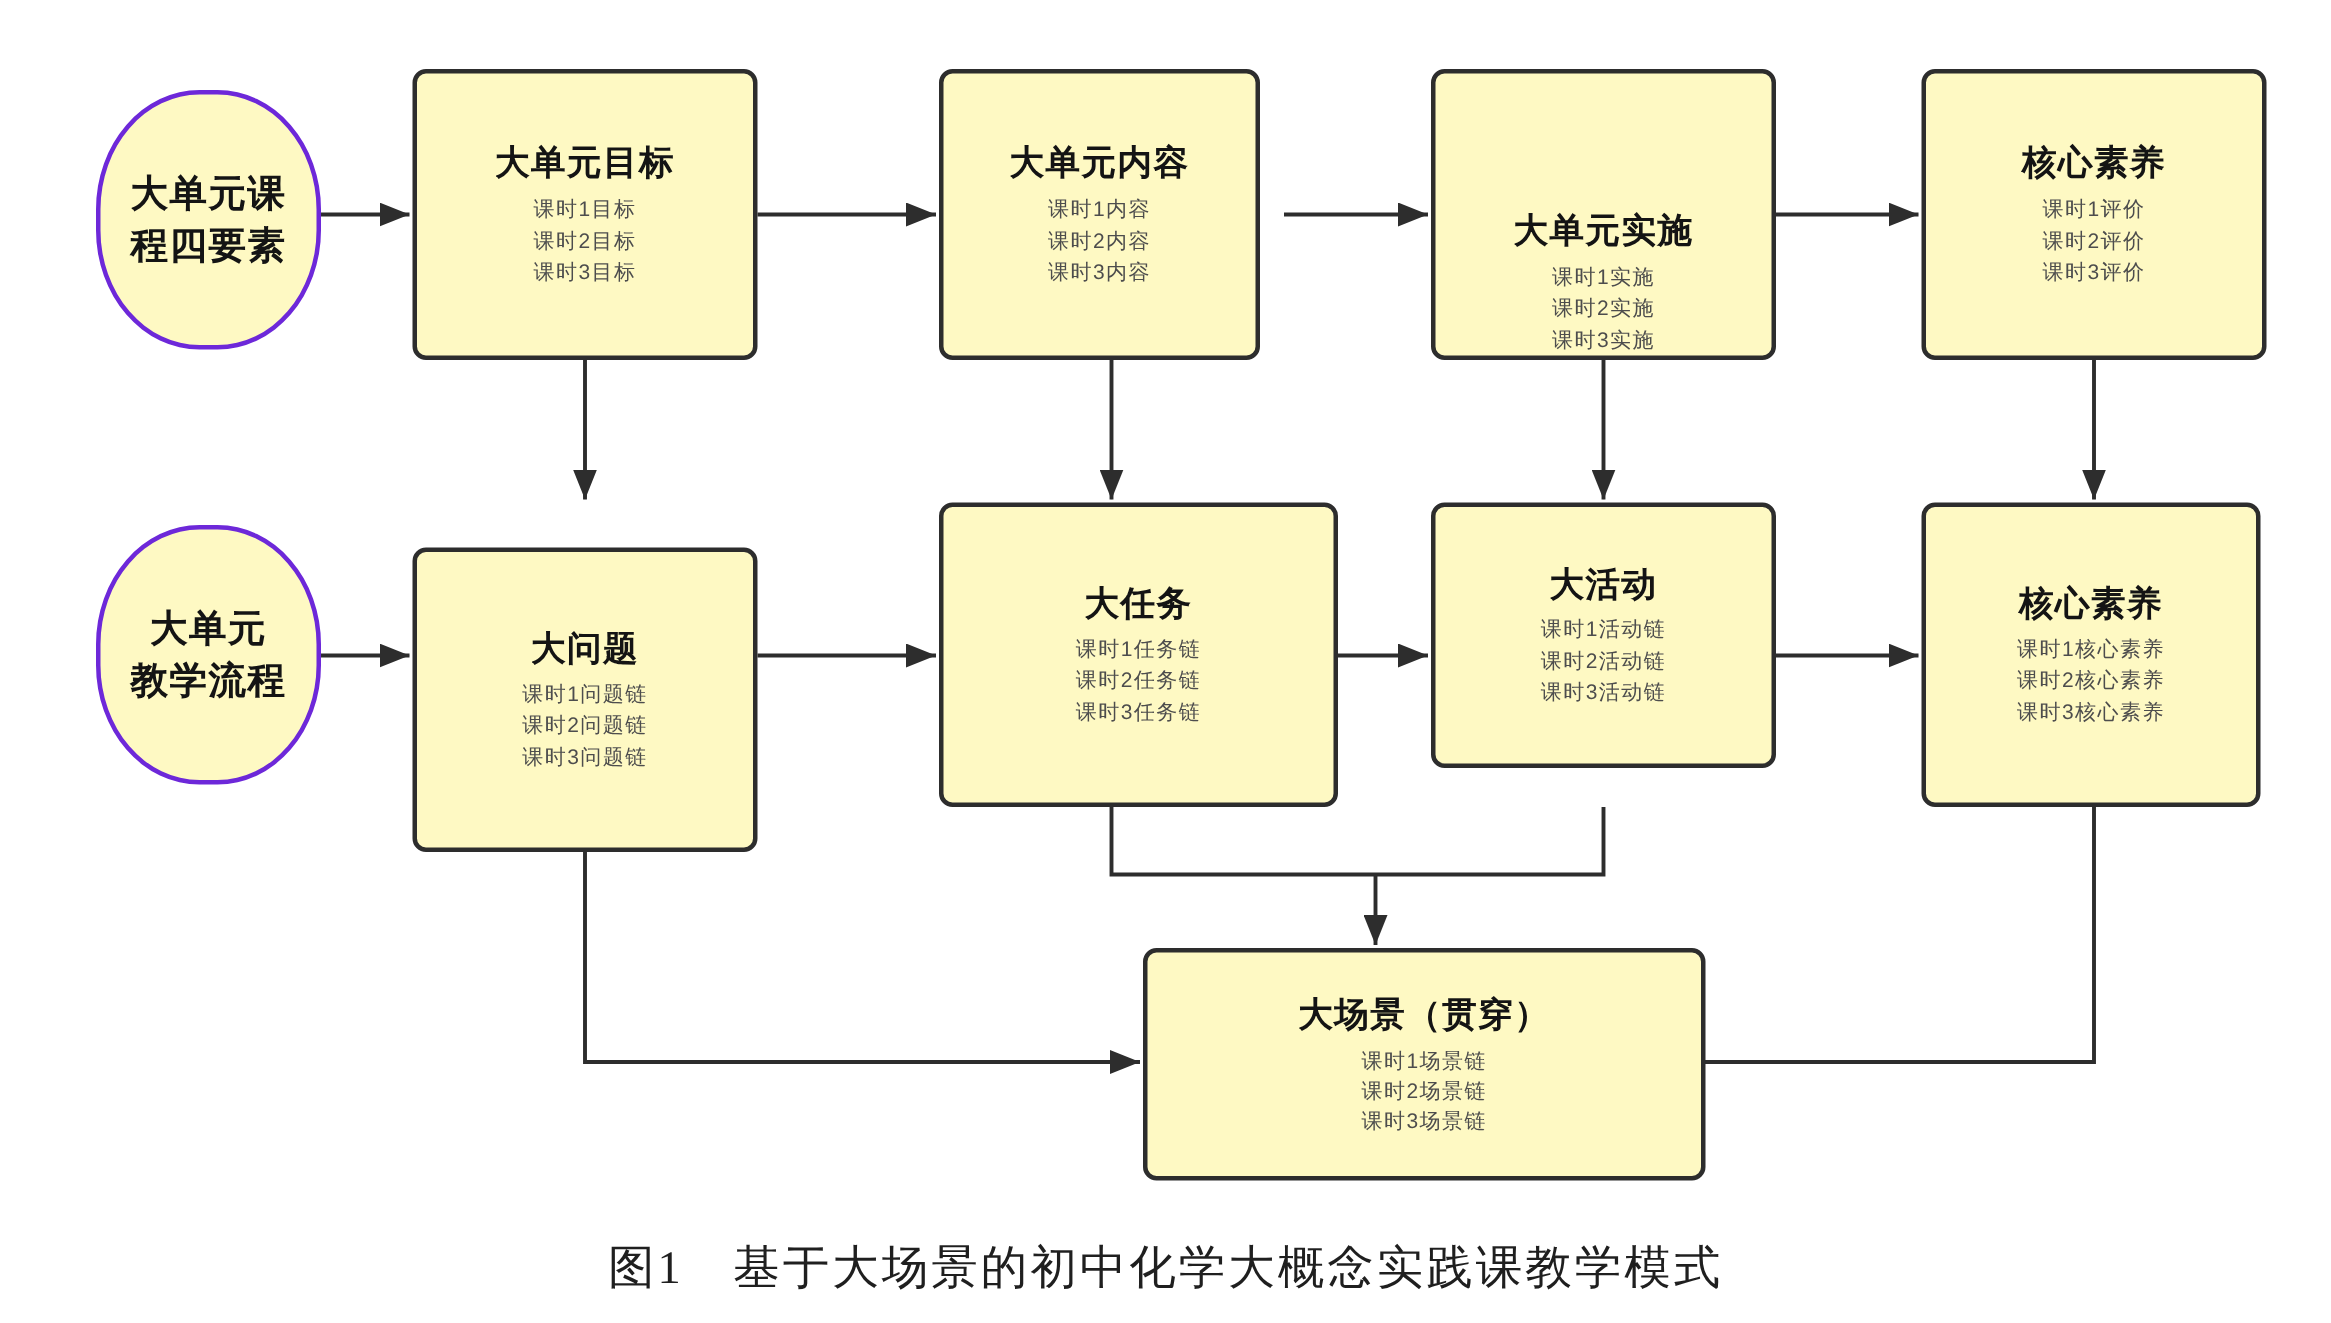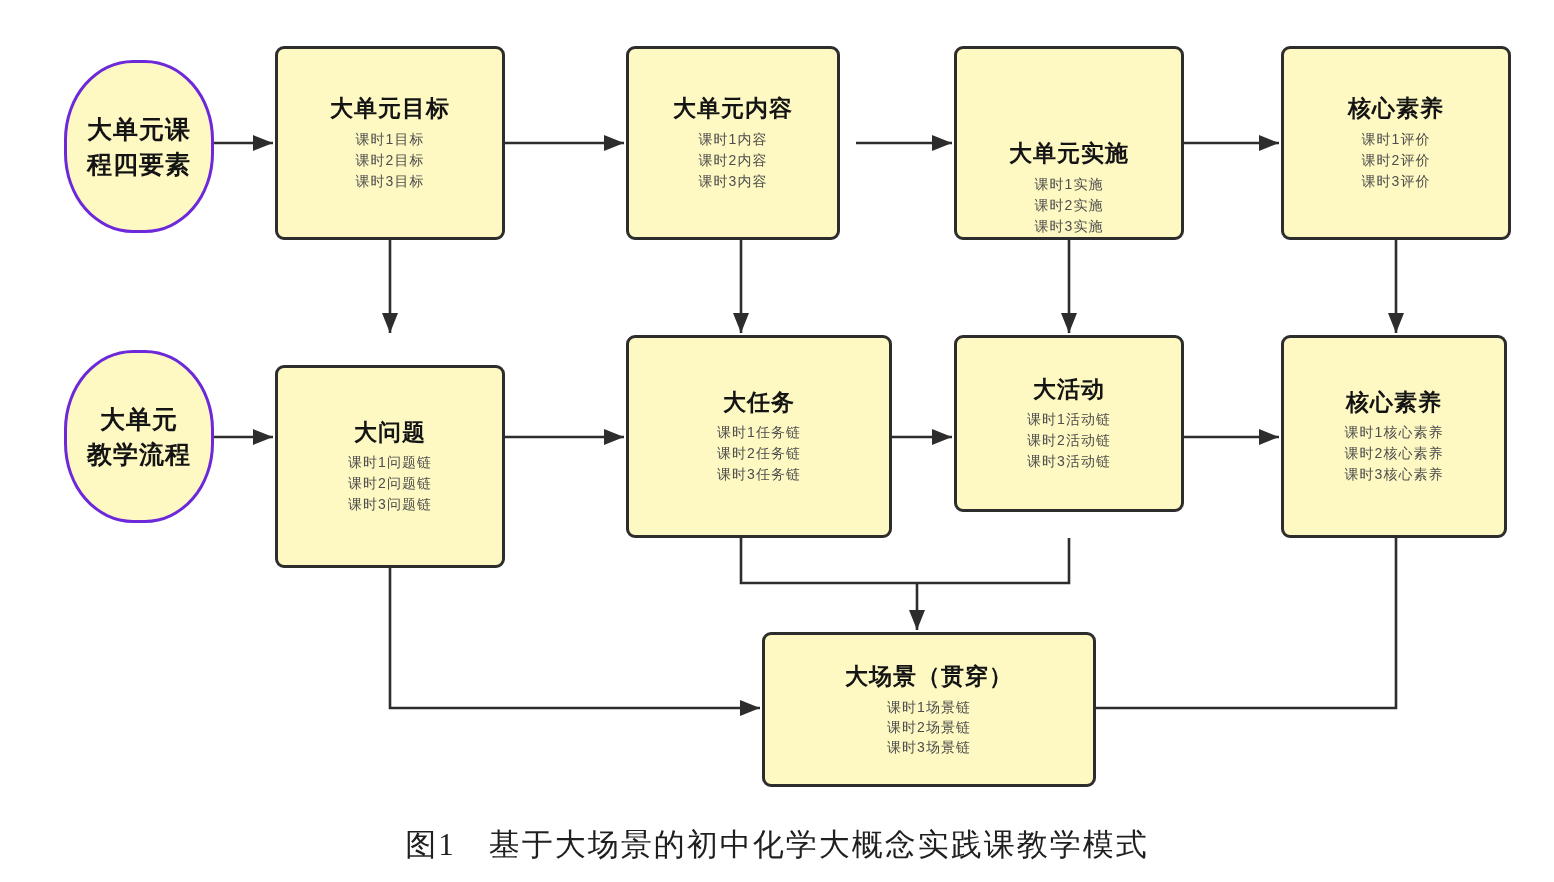--- a/index.html
+++ b/index.html
@@ -160,21 +160,21 @@
     <div class="node-line">课时2活动链</div>
     <div class="node-line">课时3活动链</div>
   </div>
   <div class="node rect" style="left:1281px; top:335px; width:226px; height:203px;">
     <div class="node-title">核心素养</div>
     <div class="node-line">课时1核心素养</div>
     <div class="node-line">课时2核心素养</div>
     <div class="node-line">课时3核心素养</div>
   </div>
 
-  <div class="node rect bottom-box" style="left:762px; top:632px; width:334px; height:155px;">
+  <div class="node rect bottom-box" style="left:762px; top:632px; width:375px; height:155px;">
     <div class="node-title">大场景（贯穿）</div>
     <div class="node-line">课时1场景链</div>
     <div class="node-line">课时2场景链</div>
     <div class="node-line">课时3场景链</div>
   </div>
 
   <div class="figure-caption">图1　基于大场景的初中化学大概念实践课教学模式</div>
 
 </div>
 

